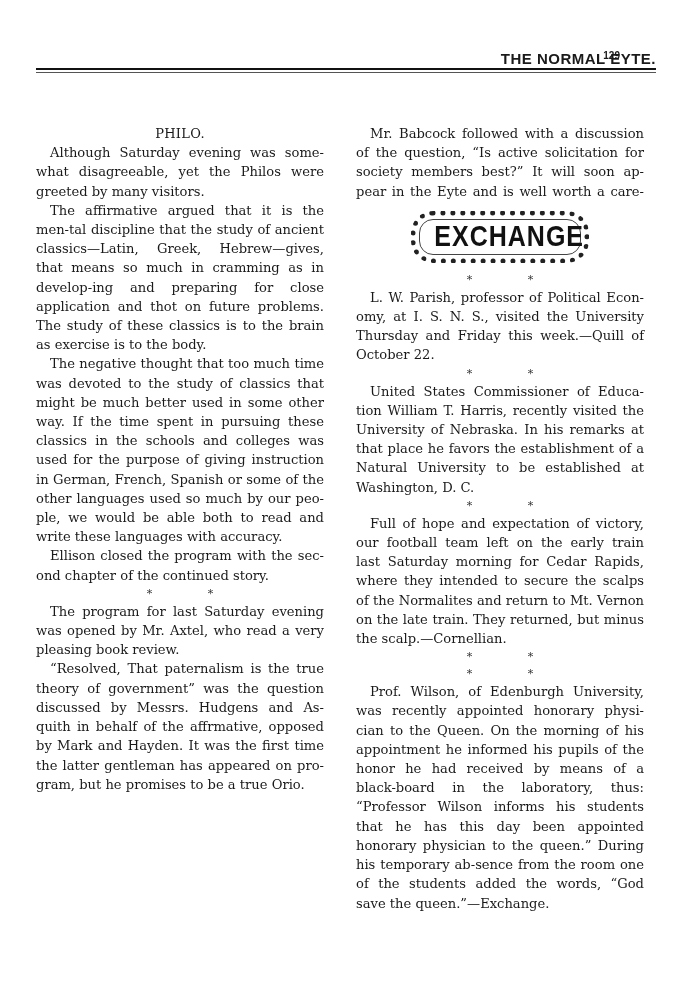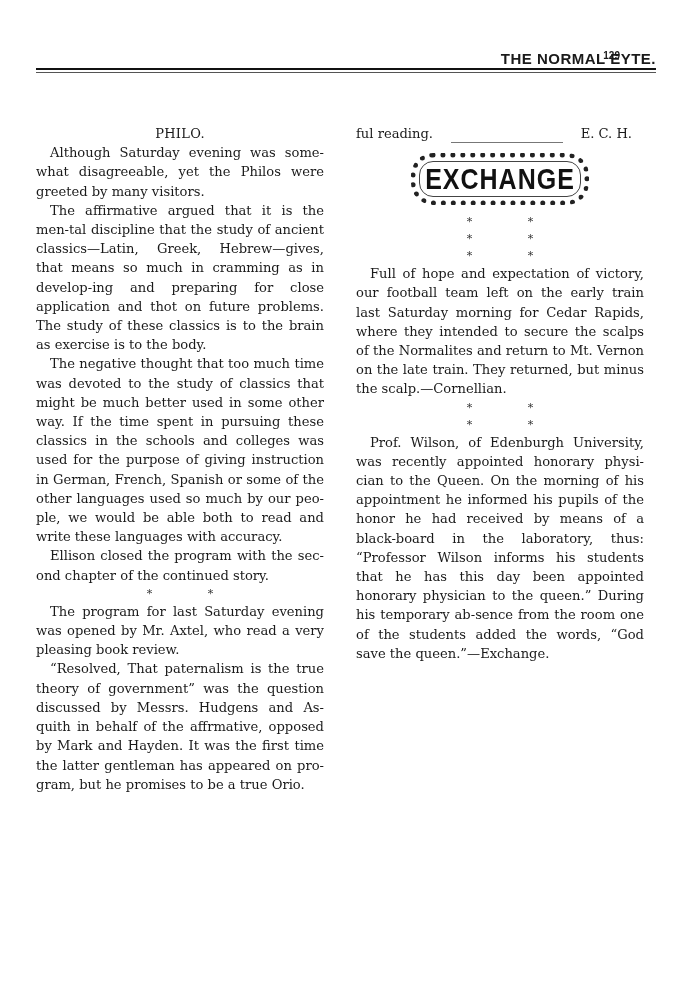--- a/index.html
+++ b/index.html
@@ -25,21 +25,21 @@
     .col.left { left: 36px; }
     .col.right { left: 356px; }
     .col p { margin: 0; text-indent: 14px; }
     .heading { text-align: center; font-size: 13px; margin: 0; line-height: 19.2px; letter-spacing: 0.3px; }
     .stars { text-align: center; line-height: 17px; font-size: 11px; letter-spacing: 26px; padding-left: 26px; color: #333; }
     .sig-line { display: flex; justify-content: space-between; align-items: flex-end; }
     .sig-rule { display: inline-block; width: 112px; border-bottom: 1px solid #777; height: 12px; margin: 0 6px; }
     .banner-wrap { display: flex; justify-content: center; margin: 10px 0 8px 0; }
     .banner {
       width: 178px; height: 52px; border: 5px dotted #222; border-radius: 22px; box-sizing: border-box;
-      display: flex; align-items: center; justify-content: center;
+      display: flex; align-items: center; justify-content: flex-end;
       outline: 1px solid #444; outline-offset: -9px;
     }
     .banner span {
       font-family: "Liberation Sans", "DejaVu Sans", sans-serif; font-weight: bold; font-size: 25px;
       letter-spacing: 1px; color: #111; transform: scaleY(1.15);
     }
   </style>
 </head>
 <body>
 
@@ -55,30 +55,28 @@
   <p>Although Saturday evening was some-what disagreeable, yet the Philos were greeted by many visitors.</p>
   <p>The affirmative argued that it is the men-tal discipline that the study of ancient classics—Latin, Greek, Hebrew—gives, that means so much in cramming as in develop-ing and preparing for close application and thot on future problems. The study of these classics is to the brain as exercise is to the body.</p>
   <p>The negative thought that too much time was devoted to the study of classics that might be much better used in some other way. If the time spent in pursuing these classics in the schools and colleges was used for the purpose of giving instruction in German, French, Spanish or some of the other languages used so much by our peo-ple, we would be able both to read and write these languages with accuracy.</p>
   <p>Ellison closed the program with the sec-ond chapter of the continued story.</p>
   <div class="stars">* *</div>
   <p>The program for last Saturday evening was opened by Mr. Axtel, who read a very pleasing book review.</p>
   <p>“Resolved, That paternalism is the true theory of government” was the question discussed by Messrs. Hudgens and As-quith in behalf of the affrmative, opposed by Mark and Hayden. It was the first time the latter gentleman has appeared on pro-gram, but he promises to be a true Orio.</p>
 </div>
 
 <div class="col right">
-  <div class="sig-line">
-    <span>ful reading.</span>
-    <span class="sig-rule"></span>
-    <span style="margin-right:12px;">E. C. H.</span>
-  </div>
+  <p style="text-align-last: justify;">Mr. Babcock followed with a discussion of the question, “Is active solicitation for society members best?” It will soon ap-pear in the Eyte and is well worth a care-</p>
   <div class="banner-wrap">
     <div class="banner">
       <span>EXCHANGE</span>
     </div>
   </div>
   <div class="stars">* *</div>
+  <p>L. W. Parish, professor of Political Econ-omy, at I. S. N. S., visited the University Thursday and Friday this week.—Quill of October 22.</p>
   <div class="stars">* *</div>
+  <p>United States Commissioner of Educa-tion William T. Harris, recently visited the University of Nebraska. In his remarks at that place he favors the establishment of a Natural University to be established at Washington, D. C.</p>
   <div class="stars">* *</div>
   <p>Full of hope and expectation of victory, our football team left on the early train last Saturday morning for Cedar Rapids, where they intended to secure the scalps of the Normalites and return to Mt. Vernon on the late train. They returned, but minus the scalp.—Cornellian.</p>
   <div class="stars">* *</div>
   <div class="stars">* *</div>
   <p>Prof. Wilson, of Edenburgh University, was recently appointed honorary physi-cian to the Queen. On the morning of his appointment he informed his pupils of the honor he had received by means of a black-board in the laboratory, thus: “Professor Wilson informs his students that he has this day been appointed honorary physician to the queen.” During his temporary ab-sence from the room one of the students added the words, “God save the queen.”—Exchange.</p>
 </div>
 
 </body></html>

